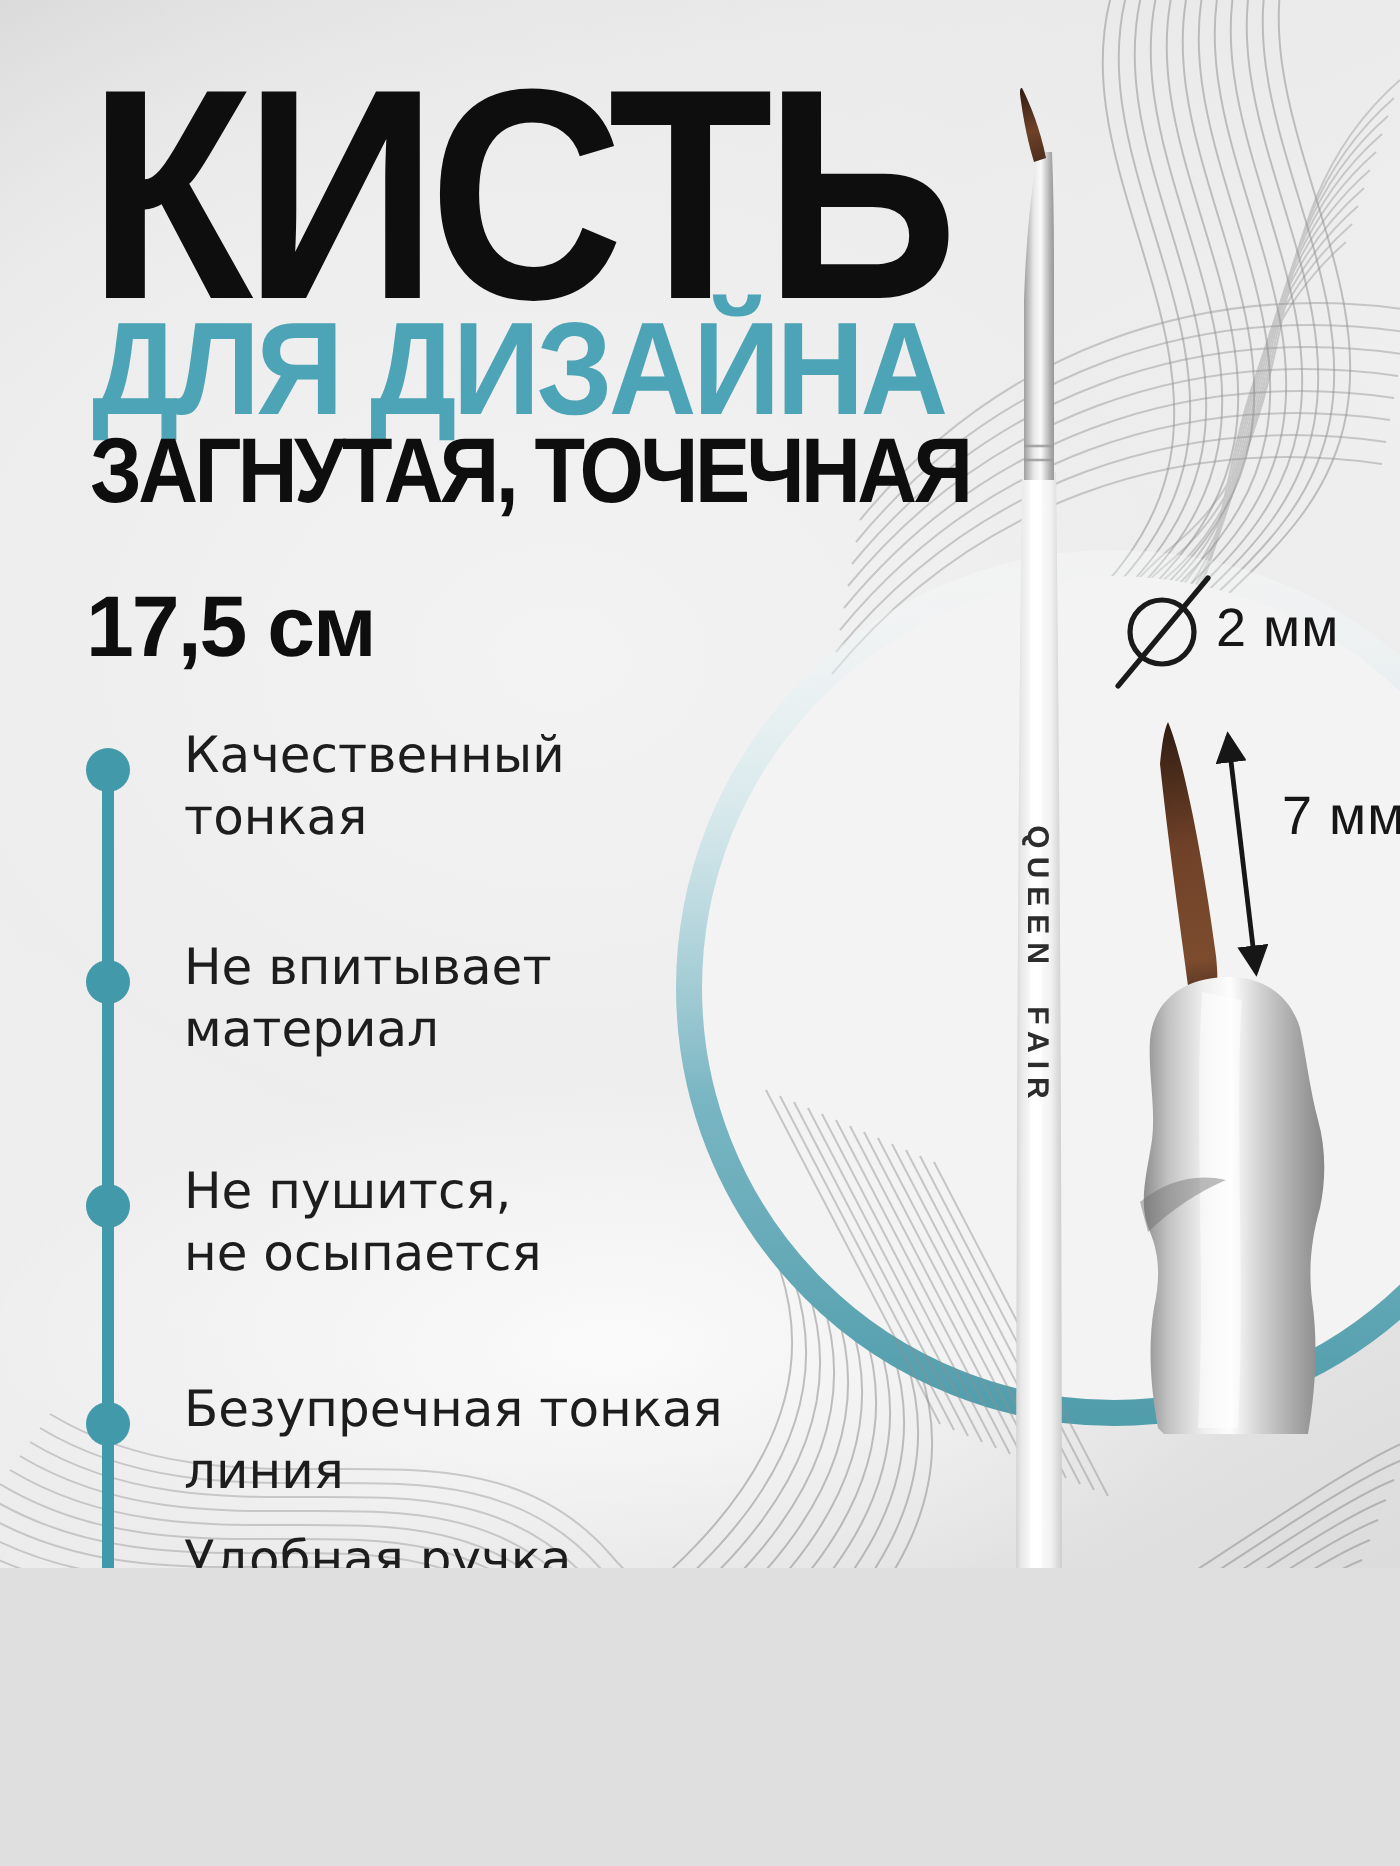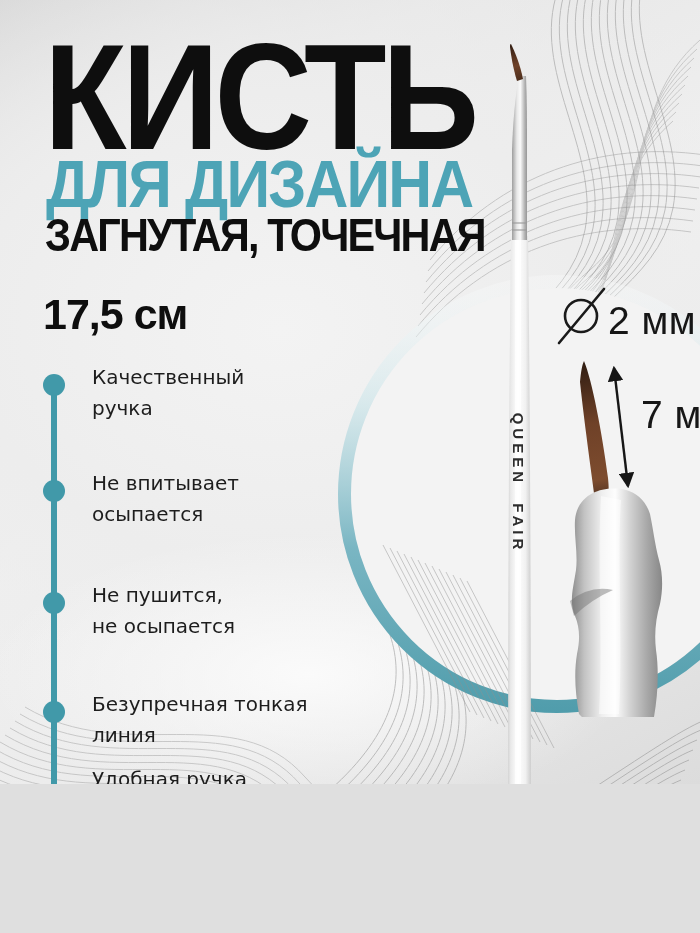--- a/index.html
+++ b/index.html
@@ -41,28 +41,28 @@
     position:absolute;left:51px;top:385px;width:6px;height:438px;z-index:5;
     background:var(--accent-deep,#4199a9);
   }
   .dot{
     position:absolute;width:22px;height:22px;border-radius:50%;z-index:5;
     background:var(--accent-deep,#4199a9);left:43px;
   }
   .feat{
     position:absolute;left:92px;z-index:6;
     font-family:"DejaVu Sans","Liberation Sans",sans-serif;
-    font-size:20px;line-height:31px;color:#1d1d1d;font-weight:400;
+    font-size:25px;line-height:31px;color:#1d1d1d;font-weight:400;
   }
   .feat span{display:block;white-space:nowrap;}
 
   
   .mlabel{
     position:absolute;z-index:6;color:#161616;
-    font-size:39px;line-height:1;font-weight:400;letter-spacing:.5px;white-space:nowrap;
+    font-size:27px;line-height:1;font-weight:400;letter-spacing:.5px;white-space:nowrap;
   }
   .mlabel.d2{left:608px;top:301px;}
   .mlabel.d7{left:641px;top:395px;}
 
   
   .brand{
     position:absolute;left:444px;top:470px;width:150px;height:26px;z-index:6;
     transform:rotate(90deg);
     display:flex;align-items:center;justify-content:center;
     font-size:15px;font-weight:600;letter-spacing:4px;word-spacing:9px;color:#2d2d2d;
@@ -270,25 +270,25 @@
 
   <div class="feat-line"></div>
   <div class="dot" style="top:374px"></div>
   <div class="dot" style="top:480px"></div>
   <div class="dot" style="top:592px"></div>
   <div class="dot" style="top:701px"></div>
   <div class="dot" style="top:812px"></div>
 
   <div class="feat" style="top:362px">
     <span>Качественный</span>
-    <span>ручка</span>
+    <span>тонкая</span>
   </div>
   <div class="feat" style="top:468px">
     <span>Не впитывает</span>
-    <span>осыпается</span>
+    <span>материал</span>
   </div>
   <div class="feat" style="top:580px">
     <span>Не пушится,</span>
     <span>не осыпается</span>
   </div>
   <div class="feat" style="top:689px">
     <span>Безупречная тонкая</span>
     <span>линия</span>
   </div>
   <div class="feat" style="top:764px">

